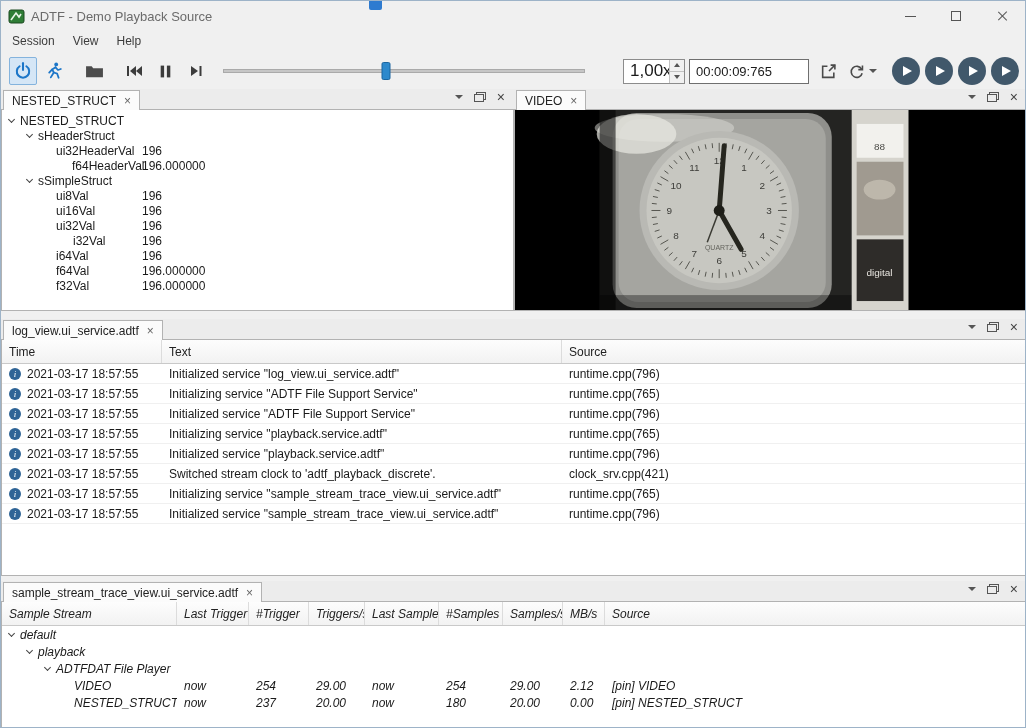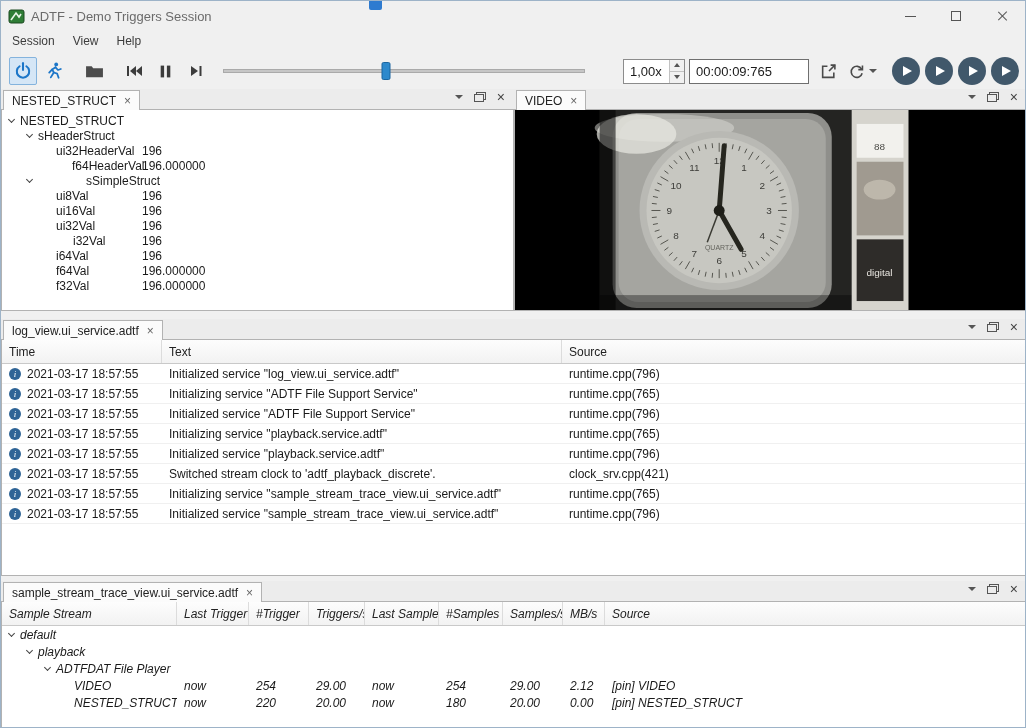--- a/index.html
+++ b/index.html
@@ -29,21 +29,21 @@
 
   
   .toolbar { height:36px; display:flex; align-items:center; padding:0 6px 0 8px; }
   .tbtn { width:28px; height:28px; display:flex; align-items:center; justify-content:center; border-radius:2px; margin-right:3px; flex:0 0 auto; }
   .tbtn.checked { background:#d5e6f6; border:1px solid #84b3dd; }
   .gap-l { margin-left:9px; }
   .slider { flex:1; height:30px; position:relative; margin:0 38px 0 10px; }
   .slider-track { position:absolute; top:13px; left:0; right:0; height:4px; background:#c6c6c6; border:1px solid #aaa; }
   .slider-handle { position:absolute; top:6px; width:9px; height:18px; background:#2d89cc; border:1px solid #1a659f; border-radius:2px; transform:translateX(-50%); }
   .spinbox { width:62px; height:25px; background:#fff; border:1px solid #8c8c8c; display:flex; align-items:center; position:relative; flex:0 0 auto; }
-  .spin-text { padding-left:6px; font-size:13px; }
+  .spin-text { padding-left:6px; font-size:17px; }
   .spin-btns { position:absolute; right:0; top:0; bottom:0; width:15px; border-left:1px solid #c2c2c2; display:flex; flex-direction:column; }
   .spin-up,.spin-down { flex:1; display:flex; align-items:center; justify-content:center; background:#f1f1f1; }
   .spin-up { border-bottom:1px solid #c2c2c2; }
   .tri-up { width:0; height:0; border-left:3.5px solid transparent; border-right:3.5px solid transparent; border-bottom:4px solid #555; }
   .tri-down { width:0; height:0; border-left:3.5px solid transparent; border-right:3.5px solid transparent; border-top:4px solid #555; }
   .timebox { width:120px; height:25px; background:#fff; border:1px solid #6f6f6f; display:flex; align-items:center; padding-left:6px; font-size:13px; margin-left:4px; flex:0 0 auto; }
   .icon-btn { width:26px; height:26px; display:flex; align-items:center; justify-content:center; margin-left:6px; flex:0 0 auto; }
   .loop-wrap { display:flex; align-items:center; margin-left:2px; flex:0 0 auto; }
   .caret-down { width:0; height:0; border-left:4px solid transparent; border-right:4px solid transparent; border-top:4px solid #555; display:inline-block; }
   .circle-group { display:flex; align-items:center; margin-left:10px; flex:0 0 auto; }
@@ -87,21 +87,21 @@
 <body>
 
 <div class="window">
 
   <div class="titlebar">
     <svg class="app-icon" viewBox="0 0 17 17">
       <rect x="1" y="2" width="15" height="13" rx="2" fill="#2f7d36"></rect>
       <path d="M3 12 L8 5 L11 9 L13 6" stroke="#eaf5ea" stroke-width="1.6" fill="none"></path>
       <rect x="1" y="2" width="15" height="13" rx="2" fill="none" stroke="#1d4a21" stroke-width="1"></rect>
     </svg>
-    <span class="title">ADTF - Demo Triggers Session</span>
+    <span class="title">ADTF - Demo Playback Source</span>
     <div class="top-indicator"></div>
     <div class="win-btns">
       <div class="win-btn">
           <span class="glyph-min"></span>
         </div>
       <div class="win-btn">
           <span class="glyph-max"></span>
         </div>
       <div class="win-btn">
           <span class="glyph-close"></span>
@@ -250,21 +250,21 @@
 
         <div class="tree-row">
           <span class="tree-name" style="padding-left: 41px; gap: 16px;">
             <span class="tree-arrow arr-none"></span>
             <span>f64HeaderVal</span>
           </span>
           <span class="tree-value">196.000000</span>
         </div>
 
         <div class="tree-row">
-          <span class="tree-name" style="padding-left: 23px; gap: 48px;">
+          <span class="tree-name" style="padding-left: 23px;">
             <span class="tree-arrow arr-down"></span>
             <span>sSimpleStruct</span>
           </span>
           <span class="tree-value"></span>
         </div>
 
         <div class="tree-row">
           <span class="tree-name" style="padding-left: 41px;">
             <span class="tree-arrow arr-none"></span>
             <span>ui8Val</span>
@@ -618,21 +618,21 @@
             <span class="tcell">2.12</span>
             <span class="tcell">[pin] VIDEO</span>
           </div>
 
           <div class="trace-row">
             <span class="tcell" style="padding-left: 59px;">
               <span class="tree-arrow arr-none"></span>
               <span>NESTED_STRUCT</span>
             </span>
             <span class="tcell">now</span>
-            <span class="tcell">220</span>
+            <span class="tcell">237</span>
             <span class="tcell">20.00</span>
             <span class="tcell">now</span>
             <span class="tcell">180</span>
             <span class="tcell">20.00</span>
             <span class="tcell">0.00</span>
             <span class="tcell">[pin] NESTED_STRUCT</span>
           </div>
         </div>
     </div>
   </div>

